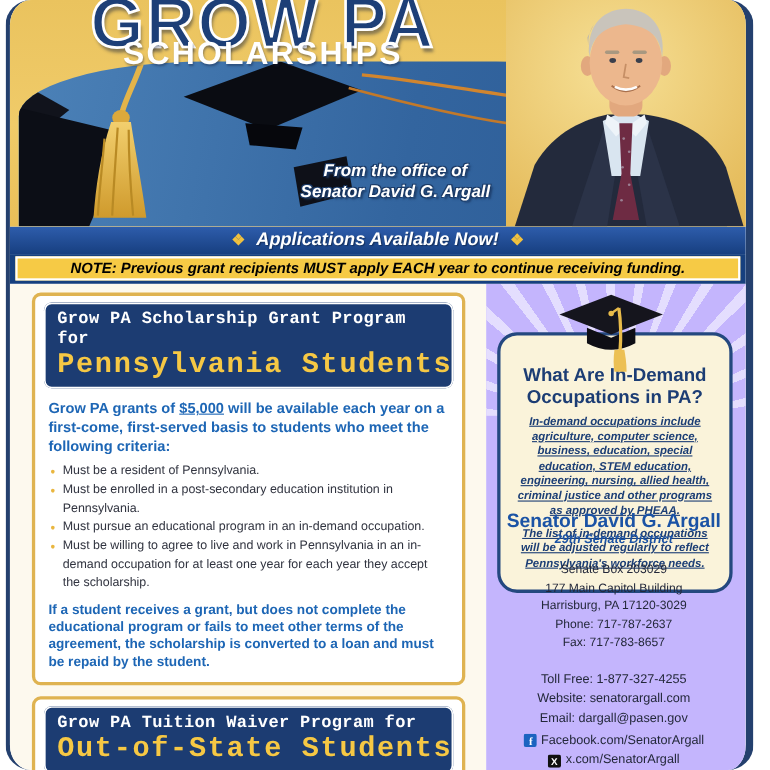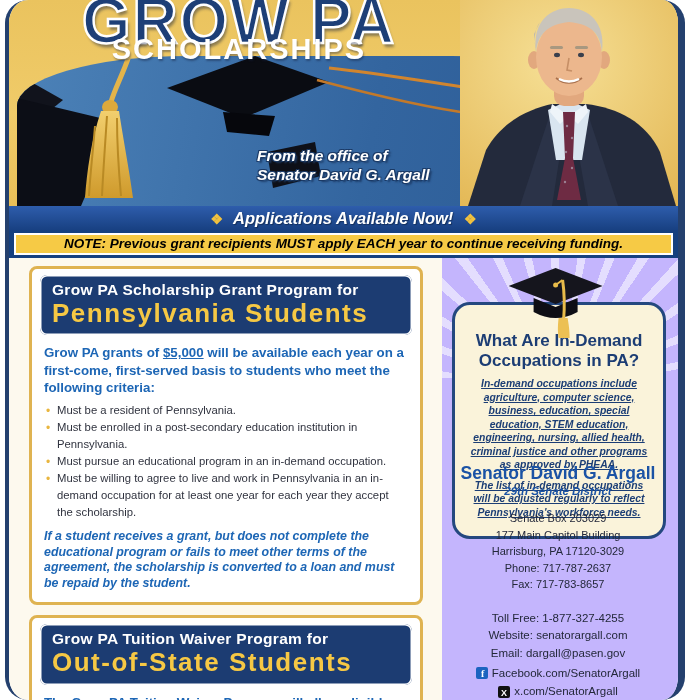--- a/index.html
+++ b/index.html
@@ -21,21 +21,21 @@
   .sub-title { position:absolute; top:33px; left:0; width:460px; text-align:center;
                font-size:29px; font-weight:800; letter-spacing:2px; color:#ffffff;
                text-shadow:1px 2px 2px rgba(20,30,60,.4); }
   .caps-photo { position:absolute; left:8px; top:56px; width:644px; height:150px;
                 border-radius:170px 210px 0 0 / 50px 78px 0 0; overflow:hidden;
                 background:linear-gradient(100deg,#4c82b8 0%,#33659f 55%,#2a5994 100%); }
   .caps-photo svg { display:block; width:100%; height:100%; }
   .senator-photo { position:absolute; right:0; top:0; width:218px; height:206px; z-index:2; }
   .senator-photo svg { display:block; width:100%; height:100%; }
   .office-text { position:absolute; z-index:3; left:248px; top:146px; width:205px;
-                 font-style:italic; font-weight:bold; font-size:15.5px;
+                 text-align:center; font-style:italic; font-weight:bold; font-size:15.5px;
                  line-height:1.25; color:#ffffff;
                  text-shadow:-1px -1px 0 #1b3a66, 1px -1px 0 #1b3a66,
                              -1px 1px 0 #1b3a66, 2px 2px 2px #1b3a66; }
 
   
   .apps-banner { flex:0 0 auto; height:25px; line-height:24px; text-align:center;
                  background:linear-gradient(180deg,#2e5dac 0%,#173f80 100%);
                  color:#fff; font-style:italic; font-weight:bold; font-size:16.5px;
                  text-shadow:1px 1px 1px rgba(0,0,0,.35); }
   .apps-banner .diamond { color:#f2c23e; font-style:normal; font-size:14px; padding:0 6px;
@@ -48,33 +48,33 @@
   
   .main { flex:1 1 auto; position:relative; display:flex; overflow:hidden; }
   .left-panel { width:433px; flex:0 0 auto; background:#fdf9ee; padding:8px 0 0 20px;
                 overflow:hidden; }
   .right-panel { flex:1 1 auto; background:#c4b5fd; position:relative; overflow:hidden; }
 
   
   .box { width:394px; background:#ffffff; border:3px solid #dfb351; border-radius:8px;
          padding:6px 8px 8px; margin-bottom:10px; }
   .box-header { background:#1c3c72; border-radius:7px; padding:6px 12px 8px;
-                box-shadow:0 0 0 1.5px #fff inset; }
+                box-shadow:0 0 0 1.5px #fff inset;font-family:Liberation Mono, monospace; }
   .box-h1 { color:#ffffff; font-weight:bold; font-size:15.5px; letter-spacing:.3px; }
   .box-h2 { color:#f6c844; font-weight:800; font-size:26px; letter-spacing:1.5px;
             line-height:1.05; margin-top:1px; white-space:nowrap; }
   .intro { color:#1d66b5; font-weight:bold; font-size:13.3px; line-height:1.3;
            margin:9px 4px 6px; }
   .intro .u { text-decoration:underline; }
   .box ul { list-style:none; margin:2px 6px 4px 6px; }
   .box li { position:relative; padding-left:11px; font-size:11.3px; color:#30333f;
             line-height:1.5; }
   .box li::before { content:"•"; position:absolute; left:0; color:#e9b63f;
                     font-size:12px; }
-  .warning { color:#1d66b5; font-weight:bold; font-style:italic; font-size:12.4px;
+  .warning { color:#1d66b5; font-weight:bold; font-size:12.4px;
              line-height:1.28; margin:8px 4px 2px; }
 
   
   .burst { position:absolute; left:0; top:0; width:100%; height:120px;
            background:repeating-conic-gradient(from -96deg at 50% 110%,
              rgba(255,255,255,.55) 0deg 3.5deg, rgba(255,255,255,0) 3.5deg 11.5deg); }
   .cap-icon { position:absolute; left:50%; top:2px; transform:translateX(-54%);
               width:110px; height:72px; z-index:3; }
   .cap-icon svg { display:block; width:100%; height:100%; overflow:visible; }
   .indemand { position:absolute; left:10px; right:12px; top:44px; z-index:2;

